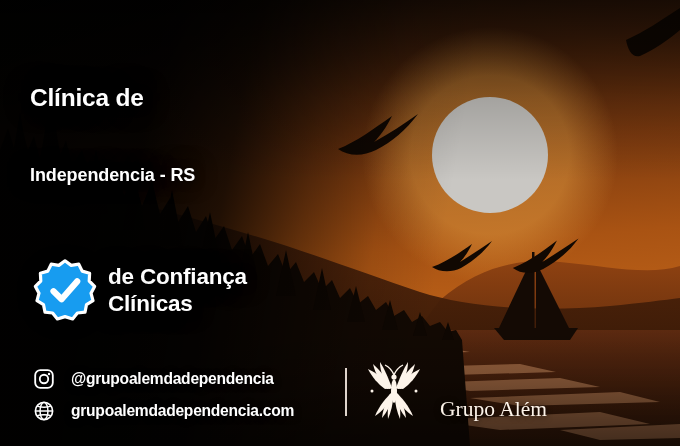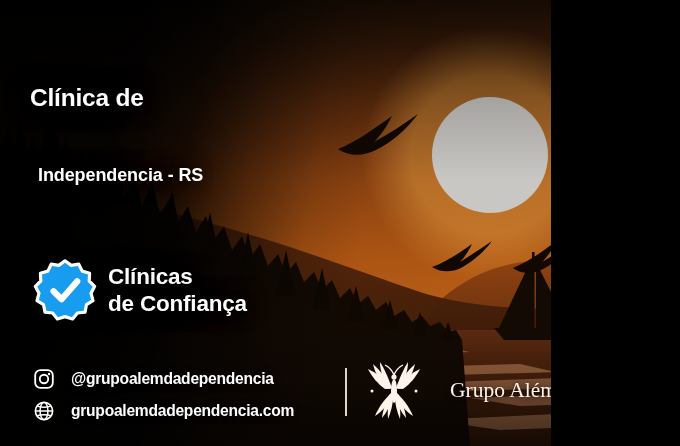--- a/index.html
+++ b/index.html
@@ -1,19 +1,19 @@
 <!DOCTYPE html>
 <html><head>
 <meta charset="utf-8">
 <style>
   html,body{margin:0;padding:0;background:#000;}
   body{width:680px;height:446px;overflow:hidden;font-family:"Liberation Sans",sans-serif;}
 
   #banner{
-    position:relative;width:551px;height:446px;overflow:hidden;
+    position:relative;width:680px;height:446px;overflow:hidden;
     background:#1a0d05;
   }
 
   
   .scene{position:absolute;inset:0;}
   .scene svg{display:block;width:680px;height:446px;}
 
   
   .vignette{
     position:absolute;inset:0;pointer-events:none;
@@ -41,21 +41,21 @@
   .headline{
     position:absolute;left:30px;top:82px;
     color:#fff;font-size:24.5px;font-weight:bold;line-height:1.28;
     letter-spacing:-0.2px;
     text-shadow:0 1px 10px rgba(0,0,0,.85), 0 0 26px rgba(0,0,0,.75);
     white-space:nowrap;
   }
   .headline .l2{display:block;}
 
   .subheadline{
-    position:absolute;left:38px;top:165px;
+    position:absolute;left:30px;top:165px;
     color:#fff;font-size:18px;font-weight:bold;letter-spacing:-0.1px;
     text-shadow:0 1px 10px rgba(0,0,0,.85), 0 0 22px rgba(0,0,0,.75);
     white-space:nowrap;
   }
 
   
   .trust{
     position:absolute;left:33px;top:258px;display:flex;align-items:center;gap:11px;
   }
   .trust-mark{width:64px;height:64px;flex:0 0 64px;filter:drop-shadow(0 2px 8px rgba(0,0,0,.7));}
@@ -77,21 +77,21 @@
     color:#fff;font-size:15.6px;font-weight:bold;letter-spacing:-0.25px;
     text-shadow:0 1px 7px rgba(0,0,0,.9);white-space:nowrap;
   }
 
   .divider{
     position:absolute;left:345px;top:368px;width:2px;height:48px;
     background:#f1e6dd;opacity:.92;
   }
 
   
-  .brand{position:absolute;left:363px;top:360px;display:flex;align-items:center;gap:25px;}
+  .brand{position:absolute;left:363px;top:360px;display:flex;align-items:flex-end;gap:15px;}
   .brand-mark{width:62px;height:62px;flex:0 0 62px;}
   .brand-mark svg{display:block;width:62px;height:62px;}
   .brand-text{
     color:#fdf4ea;font-family:"Liberation Serif",serif;font-size:21.5px;line-height:1.18;
     text-shadow:0 1px 6px rgba(0,0,0,.8);white-space:nowrap;
   }
   .brand-text span{display:block;}
   .brand-line2{position:relative;display:inline-block;}
   .brand-underline{
     position:absolute;left:26px;top:24px;width:128px;height:2px;background:#fdf4ea;opacity:.95;
@@ -225,22 +225,22 @@
         <svg viewBox="0 0 64 64" aria-hidden="true">
           <path d="M32 2.8 L38.2 7.4 L45.8 6.2 L49.2 13.1 L56.6 15.3 L56.2 23.0 L61.6 28.4
                    L58.0 35.2 L60.0 42.6 L53.5 46.6 L52.0 54.2 L44.4 55.0 L39.6 61.0
                    L32 58.6 L24.4 61.0 L19.6 55.0 L12.0 54.2 L10.5 46.6 L4.0 42.6
                    L6.0 35.2 L2.4 28.4 L7.8 23.0 L7.4 15.3 L14.8 13.1 L18.2 6.2
                    L25.8 7.4 Z" fill="#179cf0" stroke="#ffffff" stroke-width="3.2" stroke-linejoin="round"></path>
           <path d="M20.5 33.2 L28.6 41.2 L44.2 23.4" fill="none" stroke="#ffffff" stroke-width="6.2" stroke-linecap="round" stroke-linejoin="round"></path>
         </svg>
       </span>
       <span class="trust-text">
+        <span>de Confiança</span>
         <span>Clínicas</span>
-        <span>de Confiança</span>
       </span>
     </div>
 
     <div class="contact">
 
       <div class="contact-row">
         <span class="contact-icon">
           <svg viewBox="0 0 24 24" aria-hidden="true">
             <rect x="2.4" y="2.4" width="19.2" height="19.2" rx="5.6" ry="5.6" fill="none" stroke="#ffffff" stroke-width="2"></rect>
             <circle cx="12" cy="12" r="4.6" fill="none" stroke="#ffffff" stroke-width="2"></circle>

